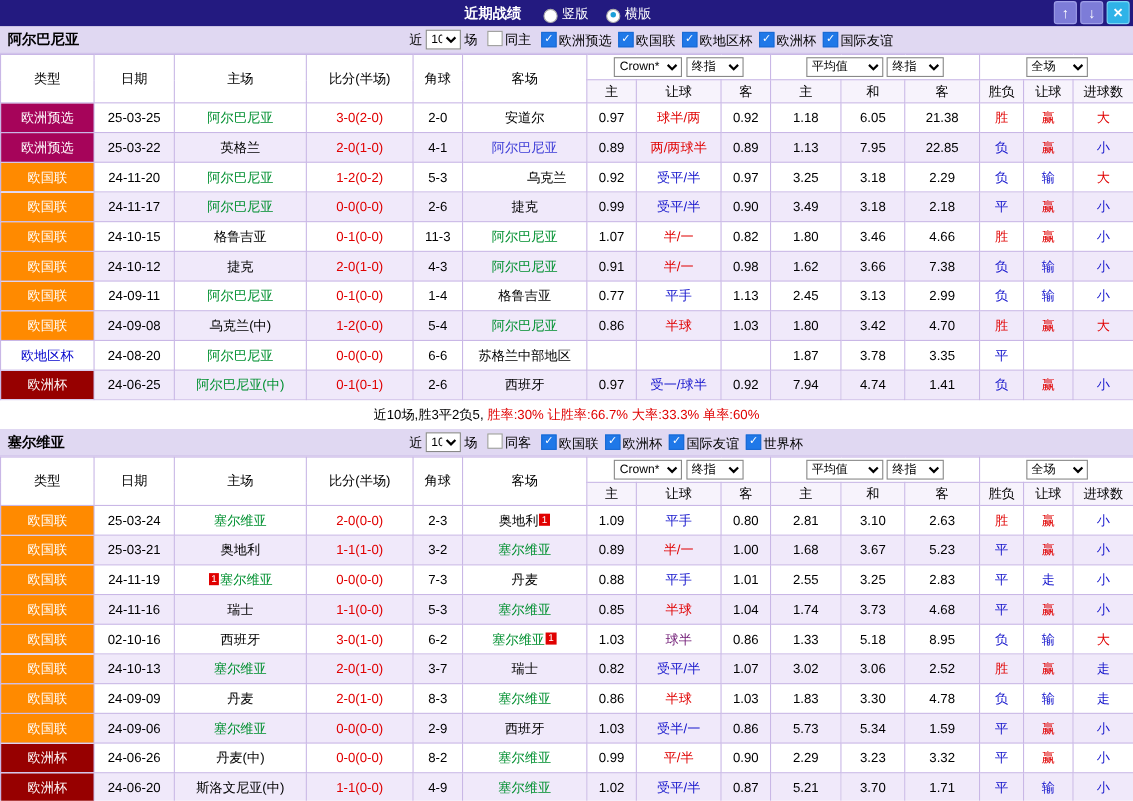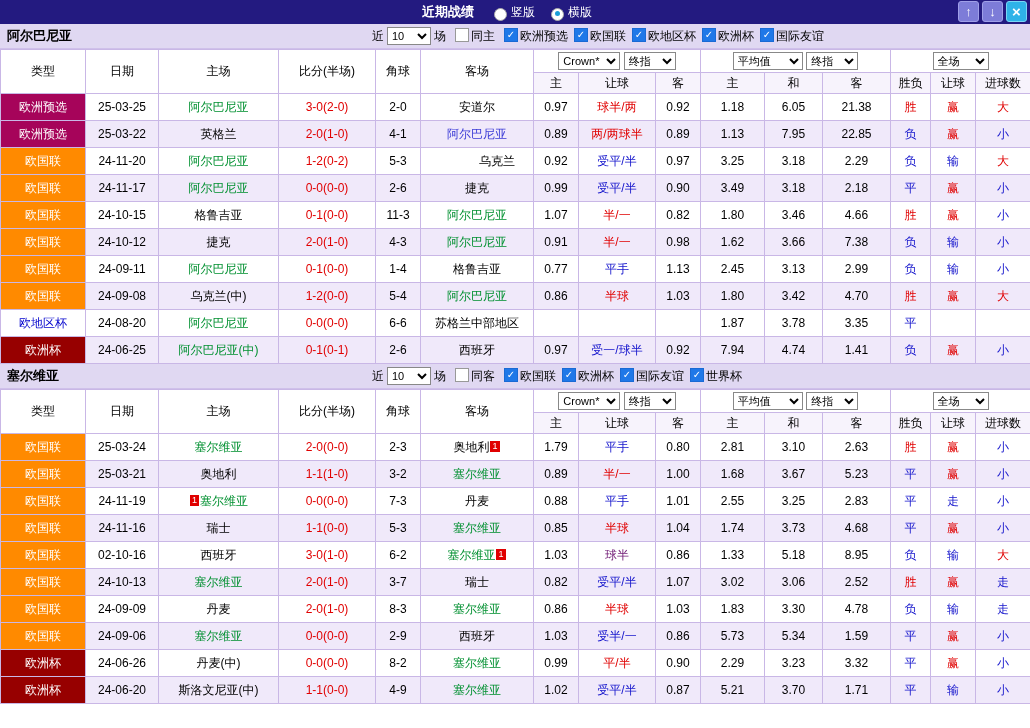--- a/index.html
+++ b/index.html
@@ -13,21 +13,21 @@
   .dot.sel::after{content:"";position:absolute;left:2.5px;top:2.5px;width:5px;height:5px;border-radius:50%;background:#1b9fd8}
   .tb-buttons{position:absolute;right:3px;top:1px;display:flex;gap:3px}
   .tb-btn{width:21px;height:21px;border:1px solid #9f9fe8;background:#7d7cd8;color:#fff;font-size:13px;line-height:18px;
           text-align:center;border-radius:3px;cursor:pointer;padding:0;font-weight:bold}
   .tb-btn.close{background:#2fb3e8;border-color:#7ad6f5;font-size:15px}
   
   .teambar{height:24px;background:#e0d8f2;display:flex;align-items:center;position:relative;border-bottom:1px solid #cfc0ea}
   .team-name{font-weight:bold;font-size:13px;padding-left:7px}
   .filterbar{position:absolute;left:372px;display:flex;align-items:center;gap:3px;white-space:nowrap}
   select{font-size:11px;height:18px;border:1px solid #888;background:#fff;font-family:inherit}
-  .sel-count{width:44px}.sel-book{width:62px}.sel-fin{width:52px}.sel-avg{width:70px}.sel-scope{width:56px}
+  .sel-count{width:32px}.sel-book{width:62px}.sel-fin{width:52px}.sel-avg{width:70px}.sel-scope{width:56px}
   .cb{width:12px;height:12px;border:1px solid #999;background:#fff;display:inline-flex;align-items:center;justify-content:center;
       font-size:10px;line-height:10px;color:#fff;margin-right:2px}
   .cb.on{background:#1f78e8;border-color:#1a6ad4}
   label.lg{display:inline-flex;align-items:flex-start;margin-left:6px;cursor:pointer}
   
   table.grid{border-collapse:collapse;table-layout:fixed;width:1030px}
   .grid th,.grid td{border:1px solid #c9b7e6;text-align:center;overflow:hidden;white-space:nowrap;padding:0}
   .grid thead th{font-weight:normal}
   .grid .mh{background:#ece4f8}
   .grid .selr th{height:22px;background:#fff}
@@ -303,20 +303,21 @@
           <td>0.92</td>
           <td>7.94</td>
           <td>4.74</td>
           <td>1.41</td>
           <td style="color: rgb(20, 20, 204);">负</td>
           <td style="color: rgb(224, 0, 0);">赢</td>
           <td style="color: rgb(20, 20, 204);">小</td>
         </tr>
       </tbody>
   </table>
+  <div class="summary"><span style="color: rgb(0, 0, 0);">近10场,胜3平2负5, </span><span style="color: rgb(224, 0, 0);">胜率:30% </span><span style="color: rgb(224, 0, 0);">让胜率:66.7% </span><span style="color: rgb(224, 0, 0);">大率:33.3% </span><span style="color: rgb(224, 0, 0);">单率:60%</span></div>
 </div>
 
 <div>
   <div class="teambar">
     <span class="team-name">塞尔维亚</span>
     <div class="filterbar">
       <span>近</span>
       <select class="sel-count"><option>10</option></select>
       <span>场</span>
       <label class="lg">
@@ -389,21 +390,21 @@
       </tr>
     </thead>
     <tbody>
         <tr>
           <td style="background: rgb(255, 138, 0); color: rgb(255, 255, 255);">欧国联</td>
           <td>25-03-24</td>
           <td><span style="color: rgb(0, 144, 48);">塞尔维亚</span></td>
           <td class="score">2-0(0-0)</td>
           <td>2-3</td>
           <td><span style="color: rgb(0, 0, 0);">奥地利</span><span class="redcard">1</span></td>
-          <td>1.79</td>
+          <td>1.09</td>
           <td style="color: rgb(20, 20, 204);">平手</td>
           <td>0.80</td>
           <td>2.81</td>
           <td>3.10</td>
           <td>2.63</td>
           <td style="color: rgb(224, 0, 0);">胜</td>
           <td style="color: rgb(224, 0, 0);">赢</td>
           <td style="color: rgb(20, 20, 204);">小</td>
         </tr>
         <tr class="alt">

